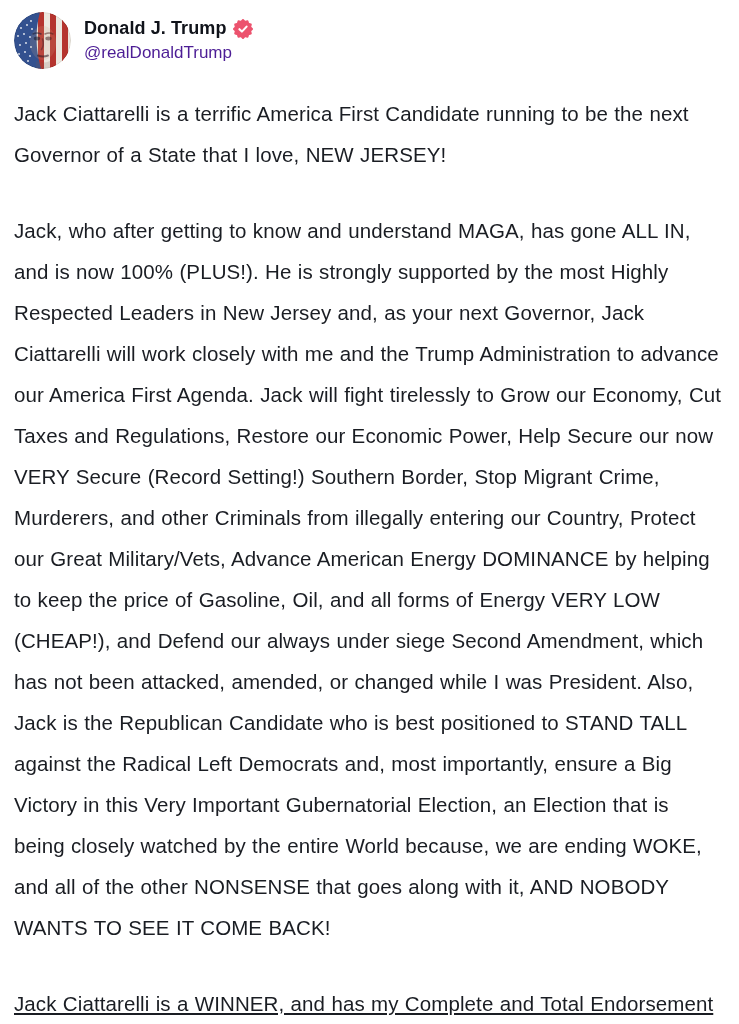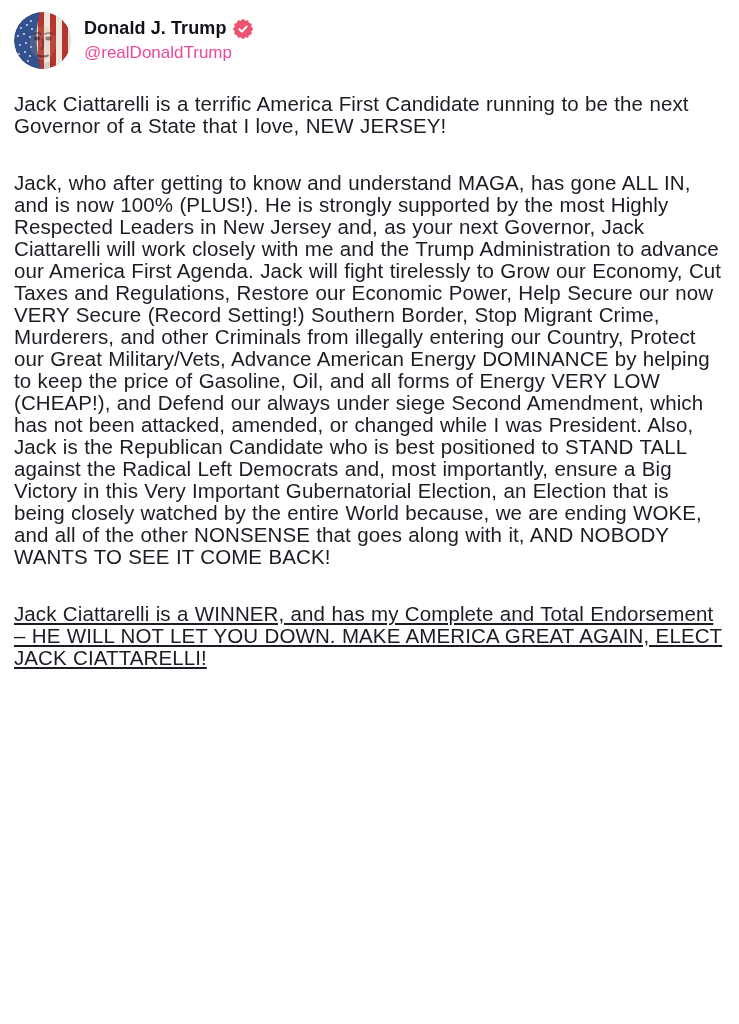--- a/index.html
+++ b/index.html
@@ -50,28 +50,28 @@
     cursor: pointer;
   }
   .verified-badge {
     display: inline-flex;
     width: 20px;
     height: 20px;
     flex: 0 0 auto;
   }
   .handle {
     font-size: 17px;
-    color: #ec4899;
+    color: #4c1d95;
     margin-top: 4px;
     cursor: pointer;
   }
   .post-body p {
     margin: 0 2px 35px 0;
     font-size: 20.5px;
-    line-height: 22px;
+    line-height: 41px;
     color: #1a1d23;
     letter-spacing: 0.1px;
     word-spacing: 0.5px;
   }
   .post-body p:last-child {
     margin-bottom: 0;
     text-decoration: underline;
   }
 </style>
 </head>

